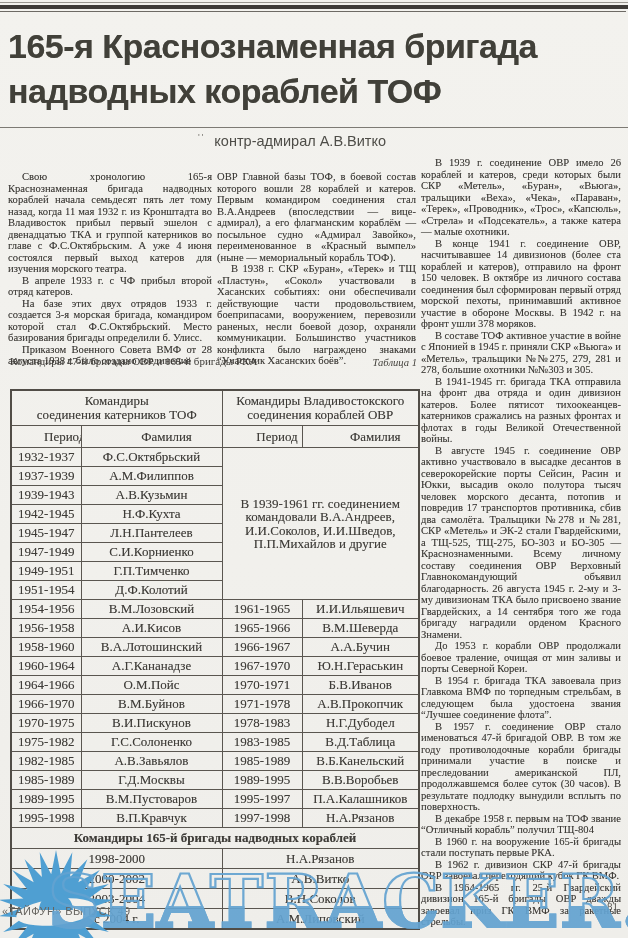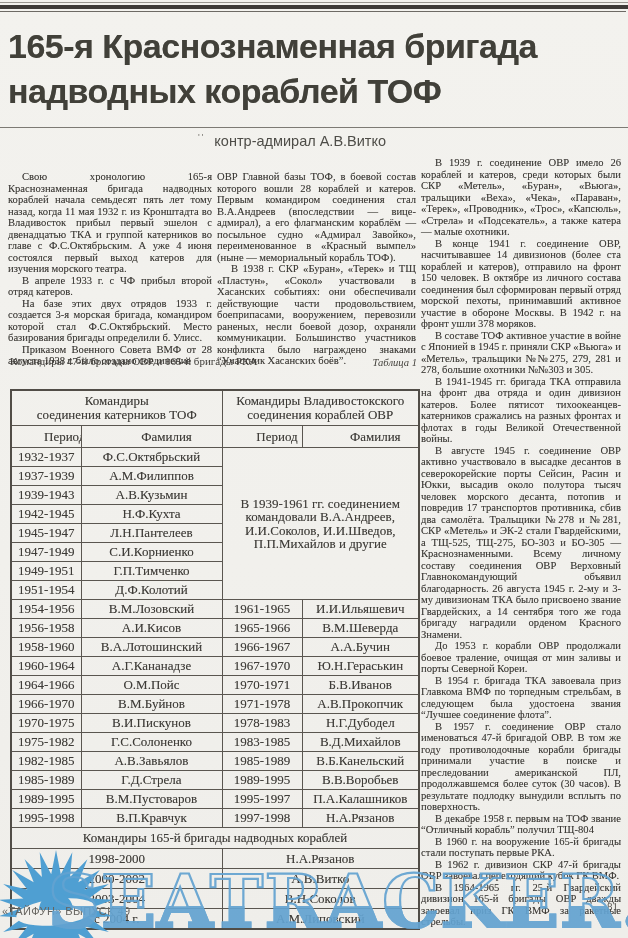--- a/index.html
+++ b/index.html
@@ -54,21 +54,21 @@
     text-shadow:0 0 0.4px rgba(60,58,54,0.4);
   }
   table.cmd th, table.cmd td{
     border:1px solid #5a5650; padding:0 2px; text-align:center; vertical-align:middle;
     font-weight:normal; overflow:hidden;
   }
   tr.group-row th{height:34px; line-height:14px;}
   tr.sub-row th{height:21px;padding-left:32px;}
   tr.data-row td{height:18px;}
   td.merged-note{line-height:13.5px; padding:0 9px;}
-  tr.section-row td{height:20px;}
+  tr.section-row td{height:20px;font-weight:bold;}
   tr.bottom-row td{height:19px;}
   
   .logo{position:absolute; left:-10px; top:848px; z-index:6;}
   .footer-issue{
     position:absolute; left:2px; top:905px; z-index:8;
     font-family:"Liberation Sans", sans-serif; font-size:11px; letter-spacing:0.4px; color:#66645f;
   }
   .page-number{position:absolute; left:607px; top:900px; z-index:5; font-size:11px; color:#5a5853;}
   .watermark{
     position:absolute; left:48px; top:866px; z-index:10; white-space:nowrap;
@@ -217,31 +217,31 @@
         <tr class="data-row">
           <td>1970-1975</td>
           <td>В.И.Пискунов</td>
           <td>1978-1983</td>
           <td>Н.Г.Дубодел</td>
         </tr>
         <tr class="data-row">
           <td>1975-1982</td>
           <td>Г.С.Солоненко</td>
           <td>1983-1985</td>
-          <td>В.Д.Михайлов</td>
+          <td>В.Д.Таблица</td>
         </tr>
         <tr class="data-row">
           <td>1982-1985</td>
           <td>А.В.Завьялов</td>
           <td>1985-1989</td>
           <td>В.Б.Канельский</td>
         </tr>
         <tr class="data-row">
           <td>1985-1989</td>
-          <td>Г.Д.Стрела</td>
+          <td>Г.Д.Москвы</td>
           <td>1989-1995</td>
           <td>В.В.Воробьев</td>
         </tr>
         <tr class="data-row">
           <td>1989-1995</td>
           <td>В.М.Пустоваров</td>
           <td>1995-1997</td>
           <td>П.А.Калашников</td>
         </tr>
         <tr class="data-row">

